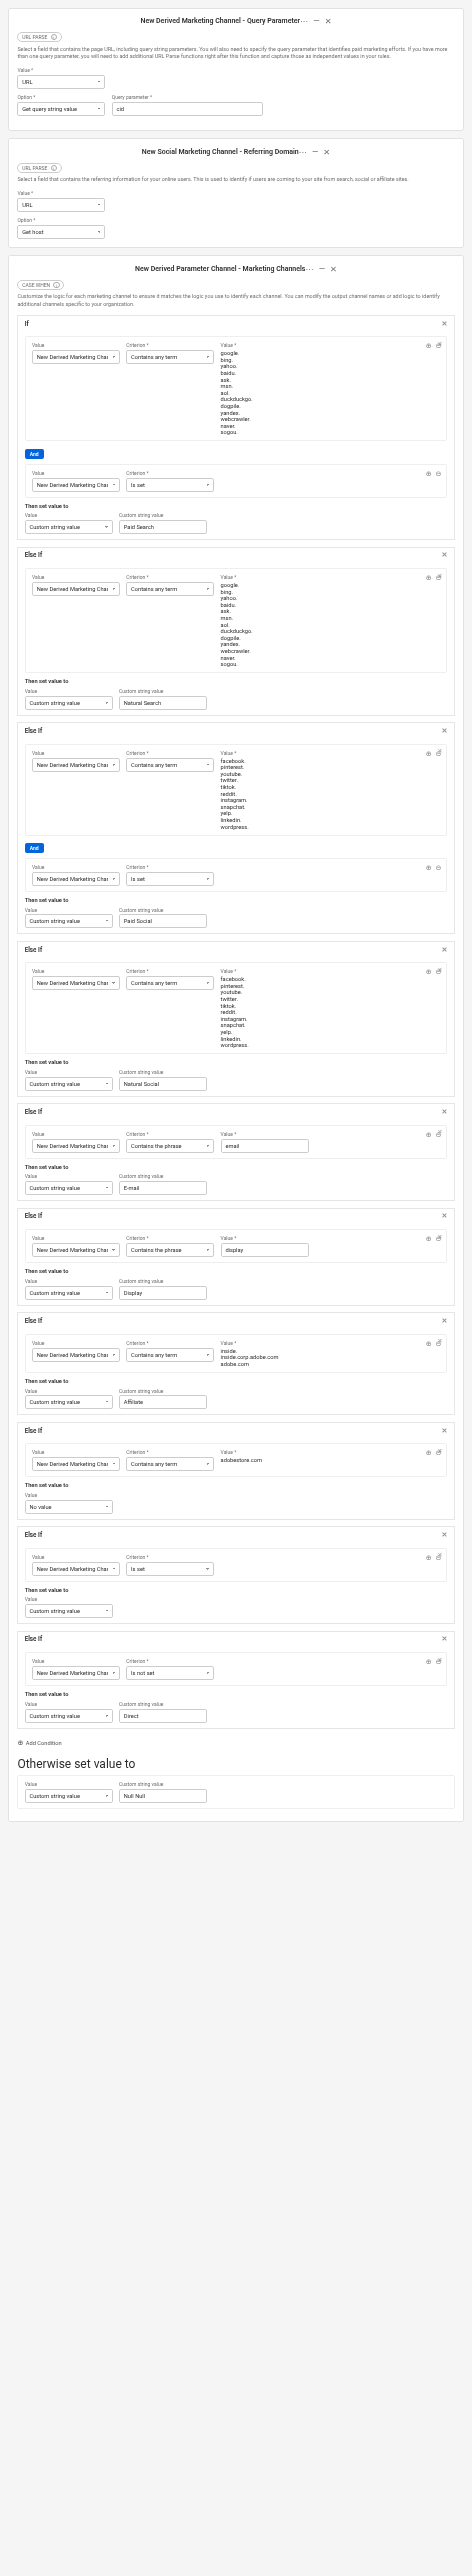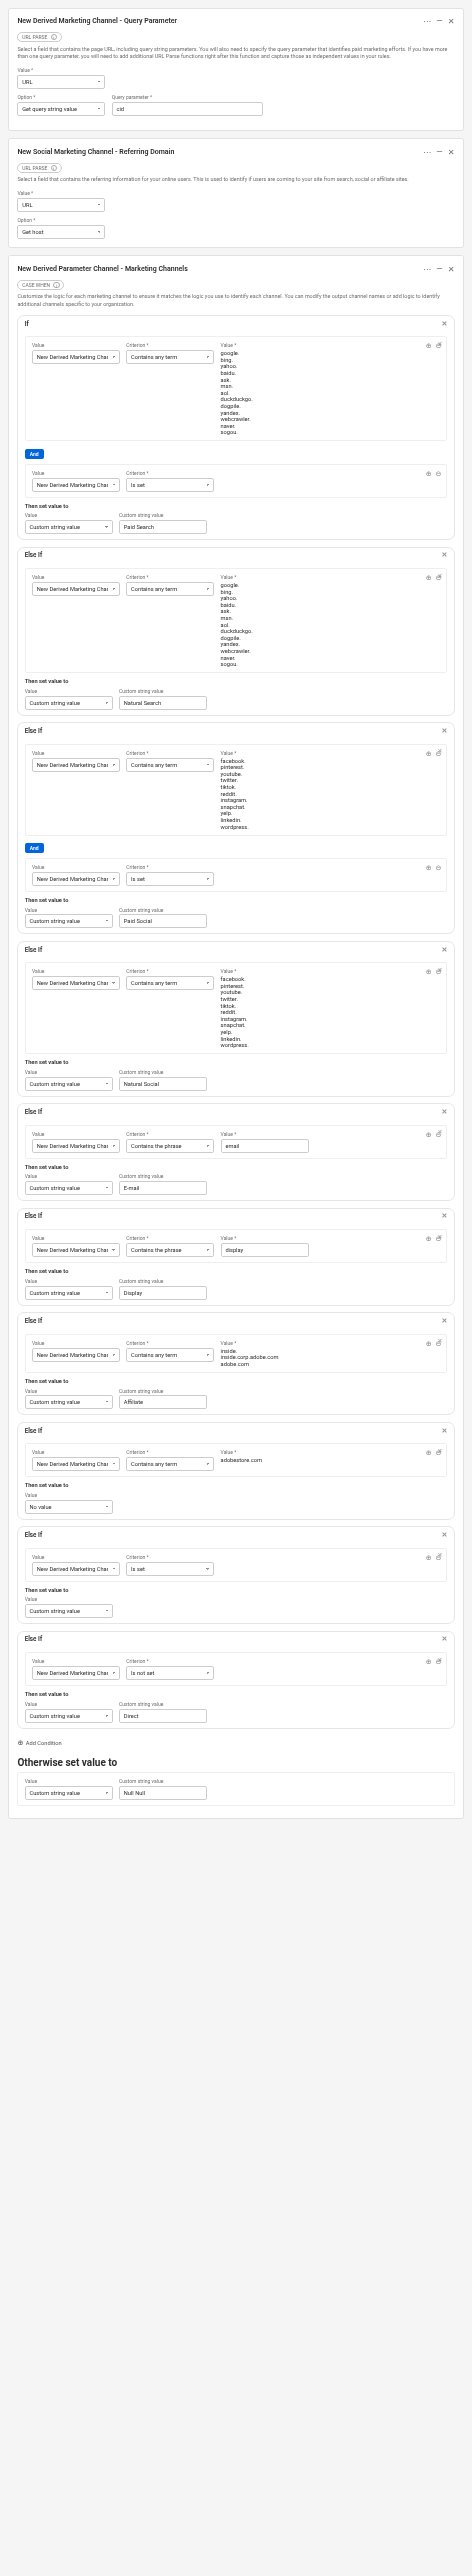--- a/index.html
+++ b/index.html
@@ -1,49 +1,49 @@
 <!DOCTYPE html>
 <html style="font-size:10px"><head>
 <meta charset="utf-8">
 <style>
 *{box-sizing:border-box;margin:0;padding:0;font-family:-apple-system,BlinkMacSystemFont,"Segoe UI",Roboto,sans-serif}
 body{background:#f5f5f5;padding:7.6px;width:472px}
 .panel{background:#fff;border:0.6px solid #e1e1e1;border-radius:2.5px;margin-bottom:7.6px;padding:7.6px 8.8px}
-.panel-header{display:flex;align-items:center;justify-content:space-between;margin-bottom:3.8px}
+.panel-header{display:flex;align-items:center;justify-content:center;margin-bottom:3.8px}
 .panel-title{font-size:7px;font-weight:600;color:#2c2c2c}
 .panel-actions{display:flex;gap:5px}
 .panel-actions span{cursor:pointer;opacity:.6;font-size:8.2px}
 .badge{display:inline-block;font-size:5px;padding:0.6px 3.8px;border:0.6px solid #ccc;border-radius:5px;color:#6e6e6e;margin-bottom:3.8px}
 .help-icon{display:inline-block;width:6.3px;height:6.3px;border:0.6px solid #aaa;border-radius:50%;font-size:4.4px;text-align:center;line-height:6.3px;color:#888;margin-left:1.9px}
 .desc{font-size:5.4px;color:#6e6e6e;line-height:1.4;margin-bottom:6.3px}
 .label{font-size:5px;color:#6e6e6e;margin-bottom:1.9px;display:flex;align-items:center;gap:1.3px}
 .field-row{display:flex;gap:6.3px;margin-bottom:6.3px;align-items:flex-end}
 .field{display:flex;flex-direction:column}
 .select,.input{height:14px;border:0.6px solid #ccc;border-radius:1.9px;font-size:5.7px;padding:0 3.8px;background:#fff;color:#2c2c2c}
 .select{appearance:none;background-image:linear-gradient(45deg,transparent 50%,#888 50%),linear-gradient(135deg,#888 50%,transparent 50%);background-position:right 5px center,right 3.1px center;background-size:1.9px 1.9px,1.9px 1.9px;background-repeat:no-repeat;padding-right:11.3px}
 .select.w-val{width:88px}
 .select.w-crit{width:88px}
 .select.w-opt{width:88px}
 .input.w-wide{width:151px}
 .input.w-med{width:88px}
-.cond-block{border:0.6px solid #e6e6e6;border-radius:7px;margin-bottom:6.3px}
+.cond-block{border:0.6px solid #e6e6e6;border-radius:0;margin-bottom:6.3px}
 .cond-header{display:flex;justify-content:space-between;align-items:center;padding:3.8px 6.3px;font-size:6.3px;font-weight:600;color:#2c2c2c}
 .cond-body{padding:5px 6.3px}
 .close-x{cursor:pointer;opacity:.5;font-size:7px}
 .rule-box{border:0.6px solid #eee;border-radius:1.9px;padding:5px 6.3px;margin-bottom:5px;position:relative}
 .rule-row{display:flex;gap:6.3px;align-items:flex-start}
 .col{display:flex;flex-direction:column}
 .val-list{display:flex;flex-direction:column;gap:0.6px;font-size:5.7px;color:#2c2c2c;min-width:57px}
 .rule-actions{position:absolute;right:5px;top:5px;display:flex;gap:3.8px;opacity:.5;font-size:7px}
 .rule-actions span{cursor:pointer}
 .and-btn{display:inline-block;background:#0265dc;color:#fff;font-size:5px;font-weight:600;padding:1.9px 5px;border-radius:1.9px;margin:2.5px 0 5px 0;cursor:pointer}
 .then-label{font-size:5.7px;font-weight:600;color:#2c2c2c;margin:5px 0 3.8px 0}
 .add-cond{font-size:5.7px;color:#505050;padding:3.8px 0;cursor:pointer;display:flex;align-items:center;gap:2.5px}
 .add-cond::before{content:"⊕";font-size:7px}
-.otherwise{font-size:10px;font-weight:700;color:#2c2c2c;margin:6.3px 0 3.8px 0}
+.otherwise{font-size:12px;font-weight:400;color:#2c2c2c;margin:6.3px 0 3.8px 0}
 .close-mini{position:absolute;right:3.8px;top:2.5px;font-size:6.3px;opacity:.4;cursor:pointer}
 </style>
 </head>
 <body>
 
 <div class="panel">
   <div class="panel-header">
     <div class="panel-title">New Derived Marketing Channel - Query Parameter</div>
     <div class="panel-actions">
       <span>⋯</span>

